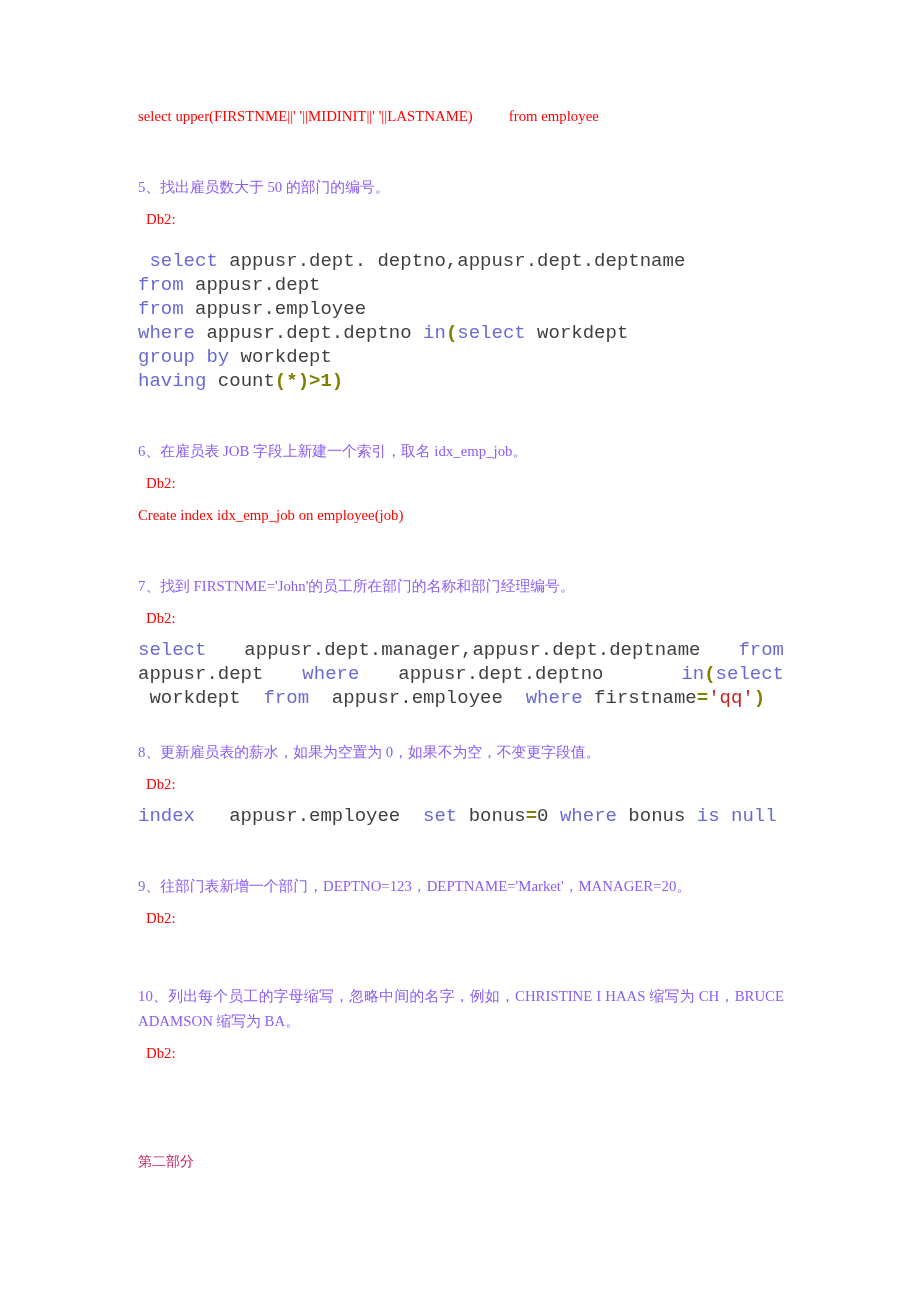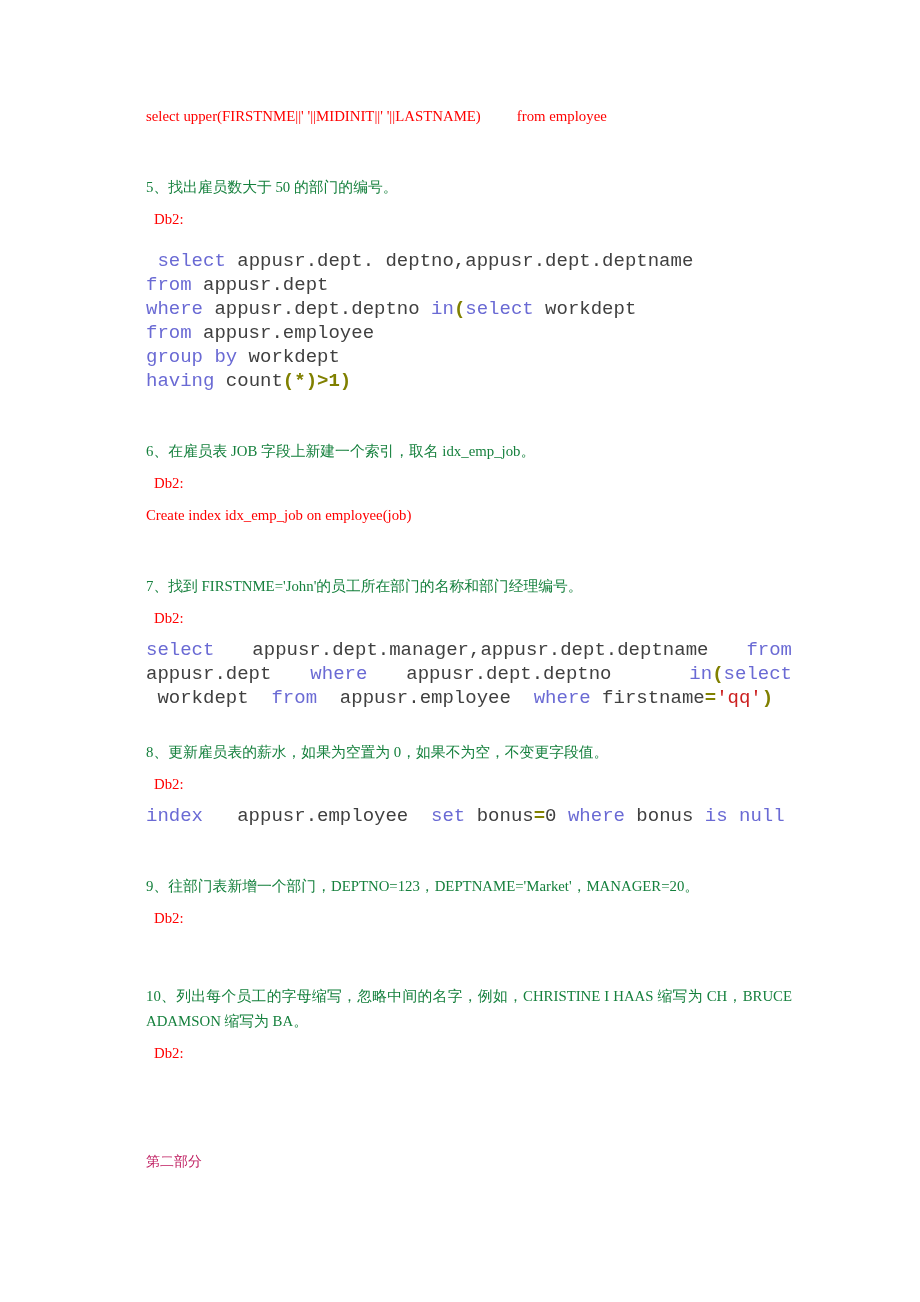--- a/index.html
+++ b/index.html
@@ -17,31 +17,31 @@
   .page {
     position: relative;
     width: 920px;
     height: 1302px;
     box-sizing: border-box;
     padding: 0;
     overflow: hidden;
   }
   .content {
     position: absolute;
-    left: 146px;
+    left: 138px;
     top: 104px;
     width: 646px;
   }
 
   
   .cn {
     font-family: "Liberation Serif", "DejaVu Serif", serif;
     font-size: 14.8px;
     line-height: 25px;
-    color: #15803d;
+    color: #8b5cf6;
     text-align: justify;
     margin: 0;
   }
   .red-serif {
     font-family: "Liberation Serif", "DejaVu Serif", serif;
     font-size: 14.8px;
     line-height: 25px;
     color: #ff0000;
     margin: 0;
     text-align: left;
@@ -108,22 +108,22 @@
     <p class="red-serif"><span>select upper(FIRSTNME||' '||MIDINIT||' '||LASTNAME)</span><span class="tabgap"></span><span>from employee</span></p>
 
     <div class="sp-lg"></div>
 
     <p class="cn">5、找出雇员数大于 50 的部门的编号。</p>
     <p class="db2">Db2:</p>
     <div class="sp-xs"></div>
     <div>
       <p class="code"><span class="id">&nbsp;</span><span class="kw">select</span><span class="id"> appusr.dept. deptno,appusr.dept.deptname</span></p>
       <p class="code"><span class="kw">from</span><span class="id"> appusr.dept</span></p>
+      <p class="code"><span class="kw">from</span><span class="id"> appusr.employee</span></p>
       <p class="code"><span class="kw">where</span><span class="id"> appusr.dept.deptno </span><span class="kw">in</span><span class="op">(</span><span class="kw">select</span><span class="id"> workdept</span></p>
-      <p class="code"><span class="kw">from</span><span class="id"> appusr.employee</span></p>
       <p class="code"><span class="kw">group by</span><span class="id"> workdept</span></p>
       <p class="code"><span class="kw">having</span><span class="id"> count</span><span class="op">(*)&gt;1)</span></p>
     </div>
 
     <div class="sp-lg"></div>
 
     <p class="cn">6、在雇员表 JOB 字段上新建一个索引，取名 idx_emp_job。</p>
     <p class="db2">Db2:</p>
     <p class="red-serif">Create index idx_emp_job on employee(job)</p>
 

